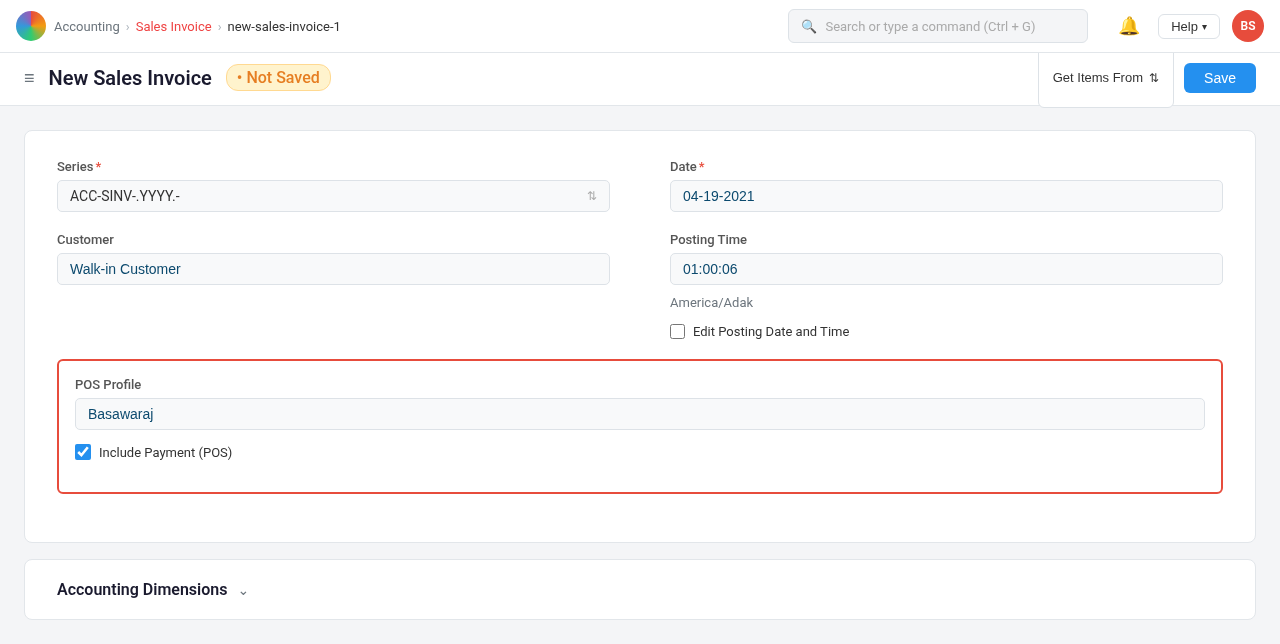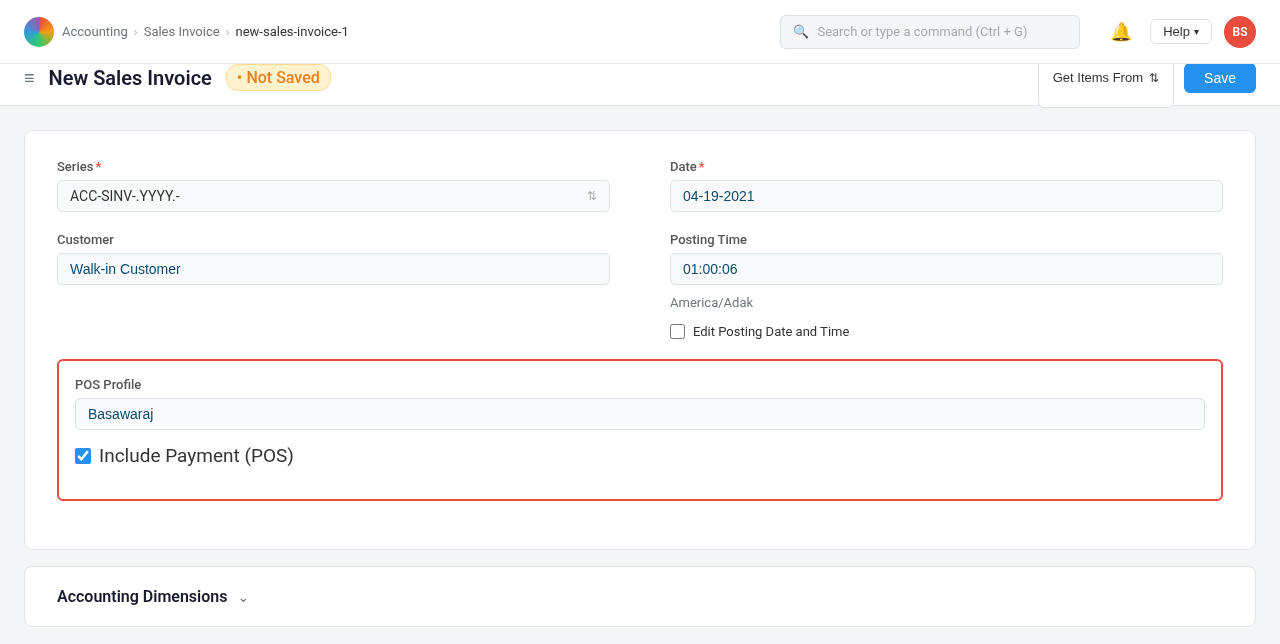--- a/index.html
+++ b/index.html
@@ -5,26 +5,26 @@
     * { box-sizing: border-box; margin: 0; padding: 0; }
     body {
       font-family: -apple-system, BlinkMacSystemFont, "Segoe UI", Roboto, sans-serif;
       background: #f4f5f7;
       color: #333;
       font-size: 14px;
     }
 
     
     .navbar {
-      height: 64px;
+      height: 53px;
       background: #fff;
       border-bottom: 1px solid #e2e6ea;
       display: flex;
       align-items: center;
-      padding: 0 24px;
+      padding: 0 16px;
       gap: 8px;
       position: fixed;
       top: 0; left: 0; right: 0;
       z-index: 100;
     }
     .nav-logo {
       width: 30px; height: 30px;
       background: conic-gradient(from 0deg, #e74c3c 0%, #f39c12 25%, #2ecc71 50%, #3498db 75%, #9b59b6 100%);
       border-radius: 50%;
       flex-shrink: 0;
@@ -273,21 +273,21 @@
   </style>
 </head>
 <body>
 
 <nav class="navbar">
   <div class="nav-logo"></div>
 
   <nav class="nav-breadcrumb">
     <span style="cursor:pointer;color:#6c757d;">Accounting</span>
     <span class="sep">›</span>
-    <span style="cursor:pointer;color:#737373;">Sales Invoice</span>
+    <span style="cursor:pointer;color:#ef4444;">Sales Invoice</span>
     <span class="sep">›</span>
     <span class="current">new-sales-invoice-1</span>
   </nav>
 
   <div class="nav-search">
     <span>🔍</span>
     <span style="color:#aaa;font-size:13px;">Search or type a command (Ctrl + G)</span>
   </div>
 
   <div class="nav-right">
@@ -354,21 +354,21 @@
       </div>
     </div>
 
     <div class="pos-section">
       <div class="form-group" style="margin-bottom:14px;">
         <label class="form-label">POS Profile</label>
         <input class="form-input" type="text" value="Basawaraj" style="">
       </div>
       <div class="checkbox-row">
         <input type="checkbox" id="include-payment" checked="" style="">
-        <label for="include-payment" style="font-size:19px;color:#333;">Include Payment (POS)</label>
+        <label for="include-payment" style="font-size:13px;color:#333;">Include Payment (POS)</label>
       </div>
     </div>
 
 
   </div>
 
   <div class="section-card">
     <div class="section-header">
       <span class="section-header-title">Accounting Dimensions</span>
       <span class="chevron-icon">⌄</span>

